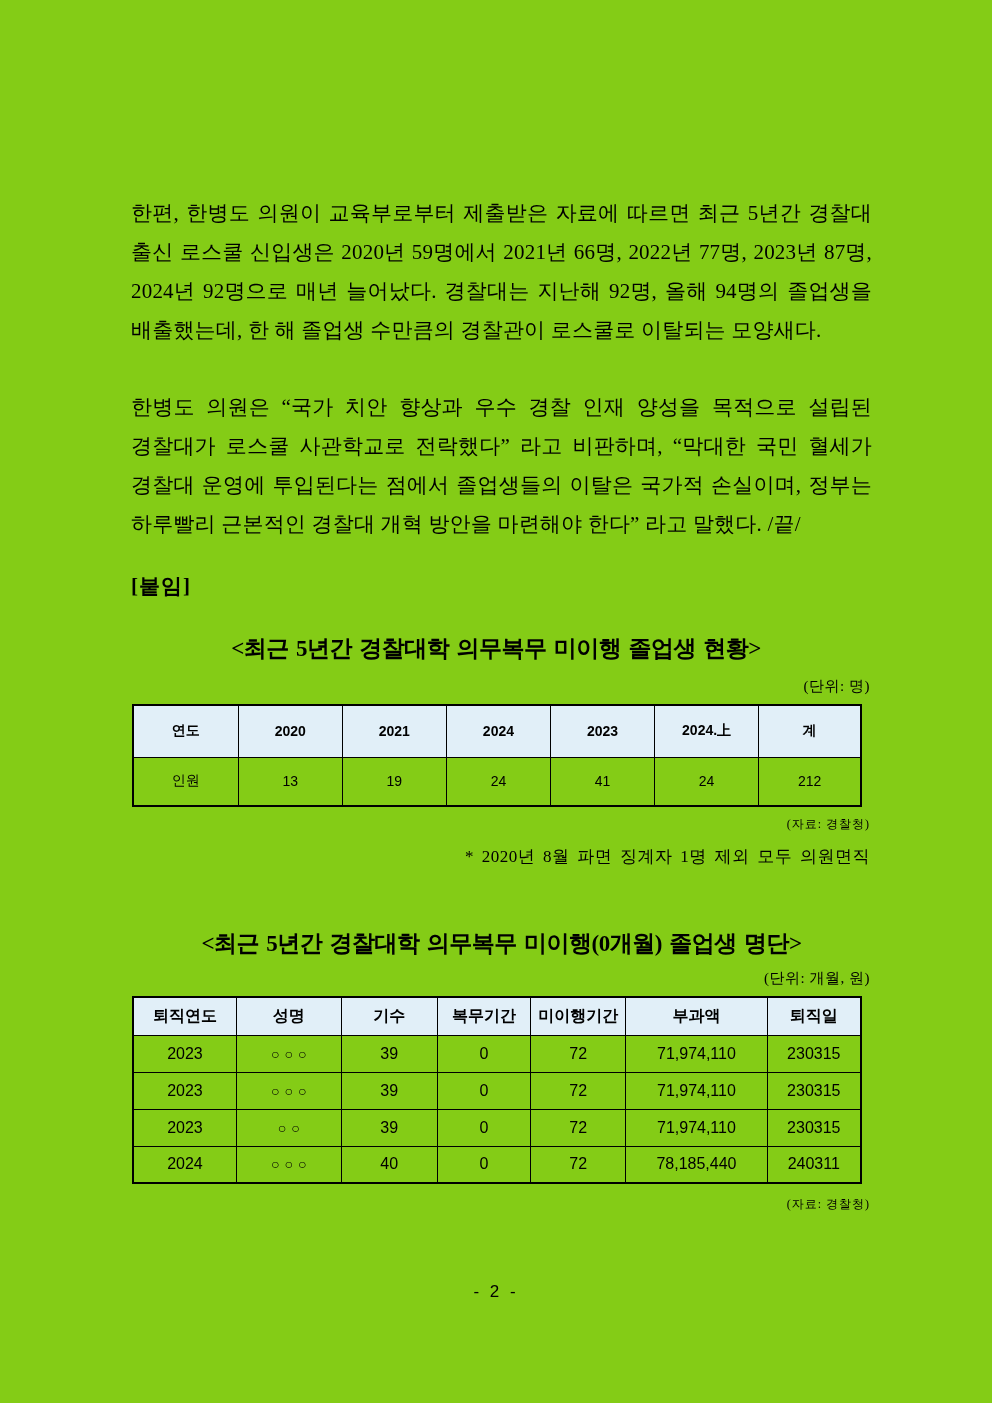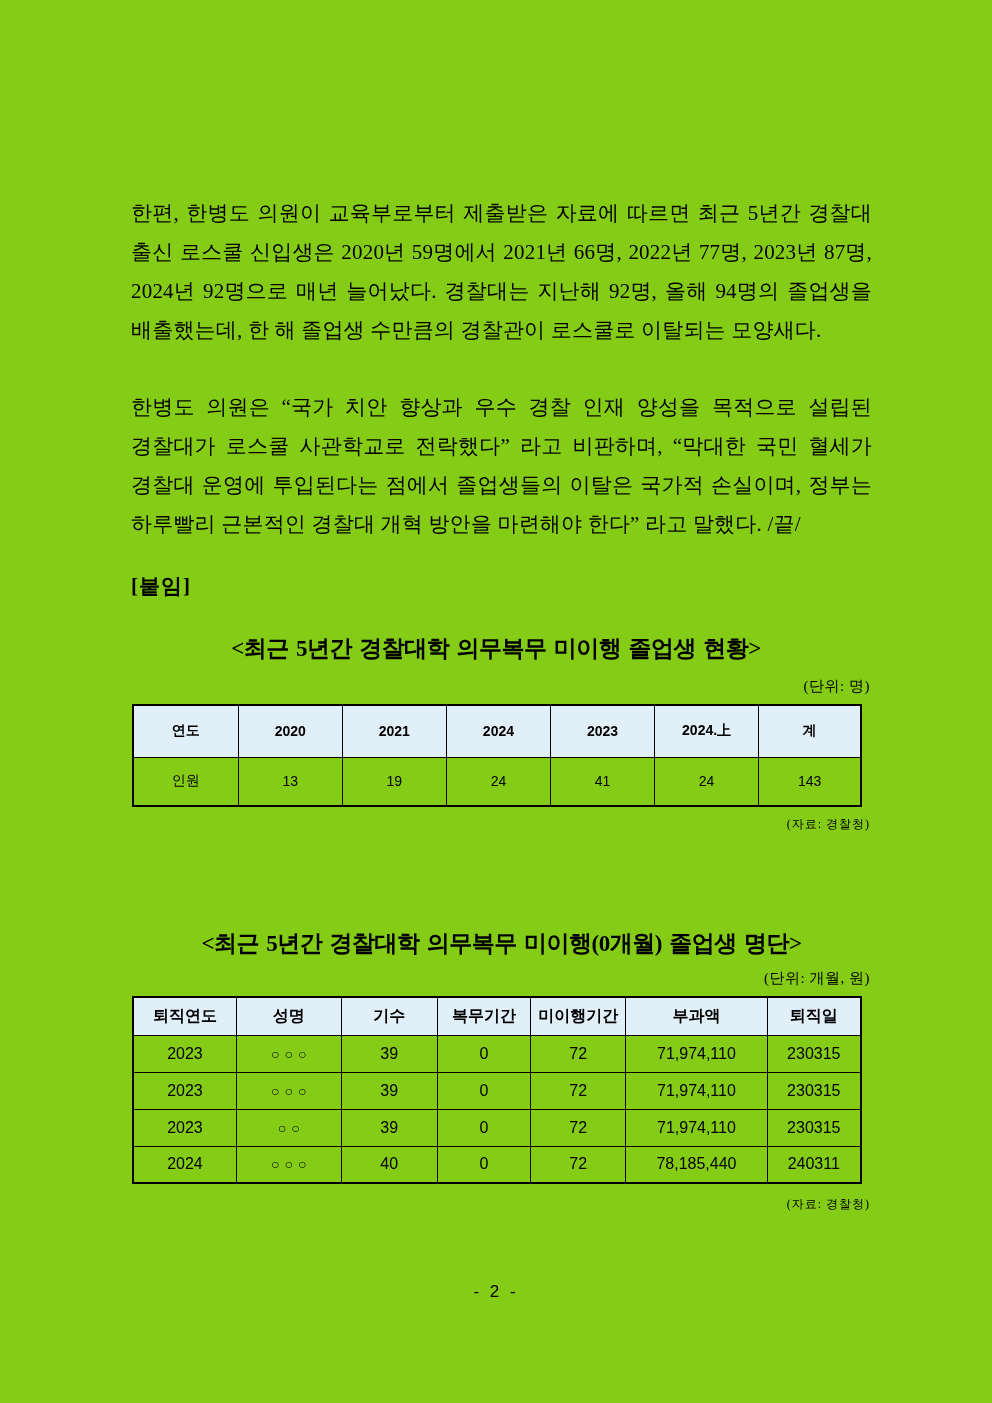--- a/index.html
+++ b/index.html
@@ -109,26 +109,27 @@
       </tr>
     </thead>
     <tbody>
       <tr>
         <td>인원</td>
         <td>13</td>
         <td>19</td>
         <td>24</td>
         <td>41</td>
         <td>24</td>
-        <td>143</td>
+        <td>212</td>
       </tr>
     </tbody>
   </table>
 
   <div class="source-label t1-source">(자료: 경찰청)</div>
+  <div class="footnote">* 2020년 8월 파면 징계자 1명 제외 모두 의원면직</div>
 
   <div class="table-title t2-title">&lt;최근 5년간 경찰대학 의무복무 미이행(0개월) 졸업생 명단&gt;</div>
   <div class="unit-label t2-unit">(단위: 개월, 원)</div>
 
   <table class="doc-table t2">
     <colgroup>
       <col style="width:14.2%">
         <col style="width:14.4%">
         <col style="width:13.2%">
       <col style="width:12.8%">

